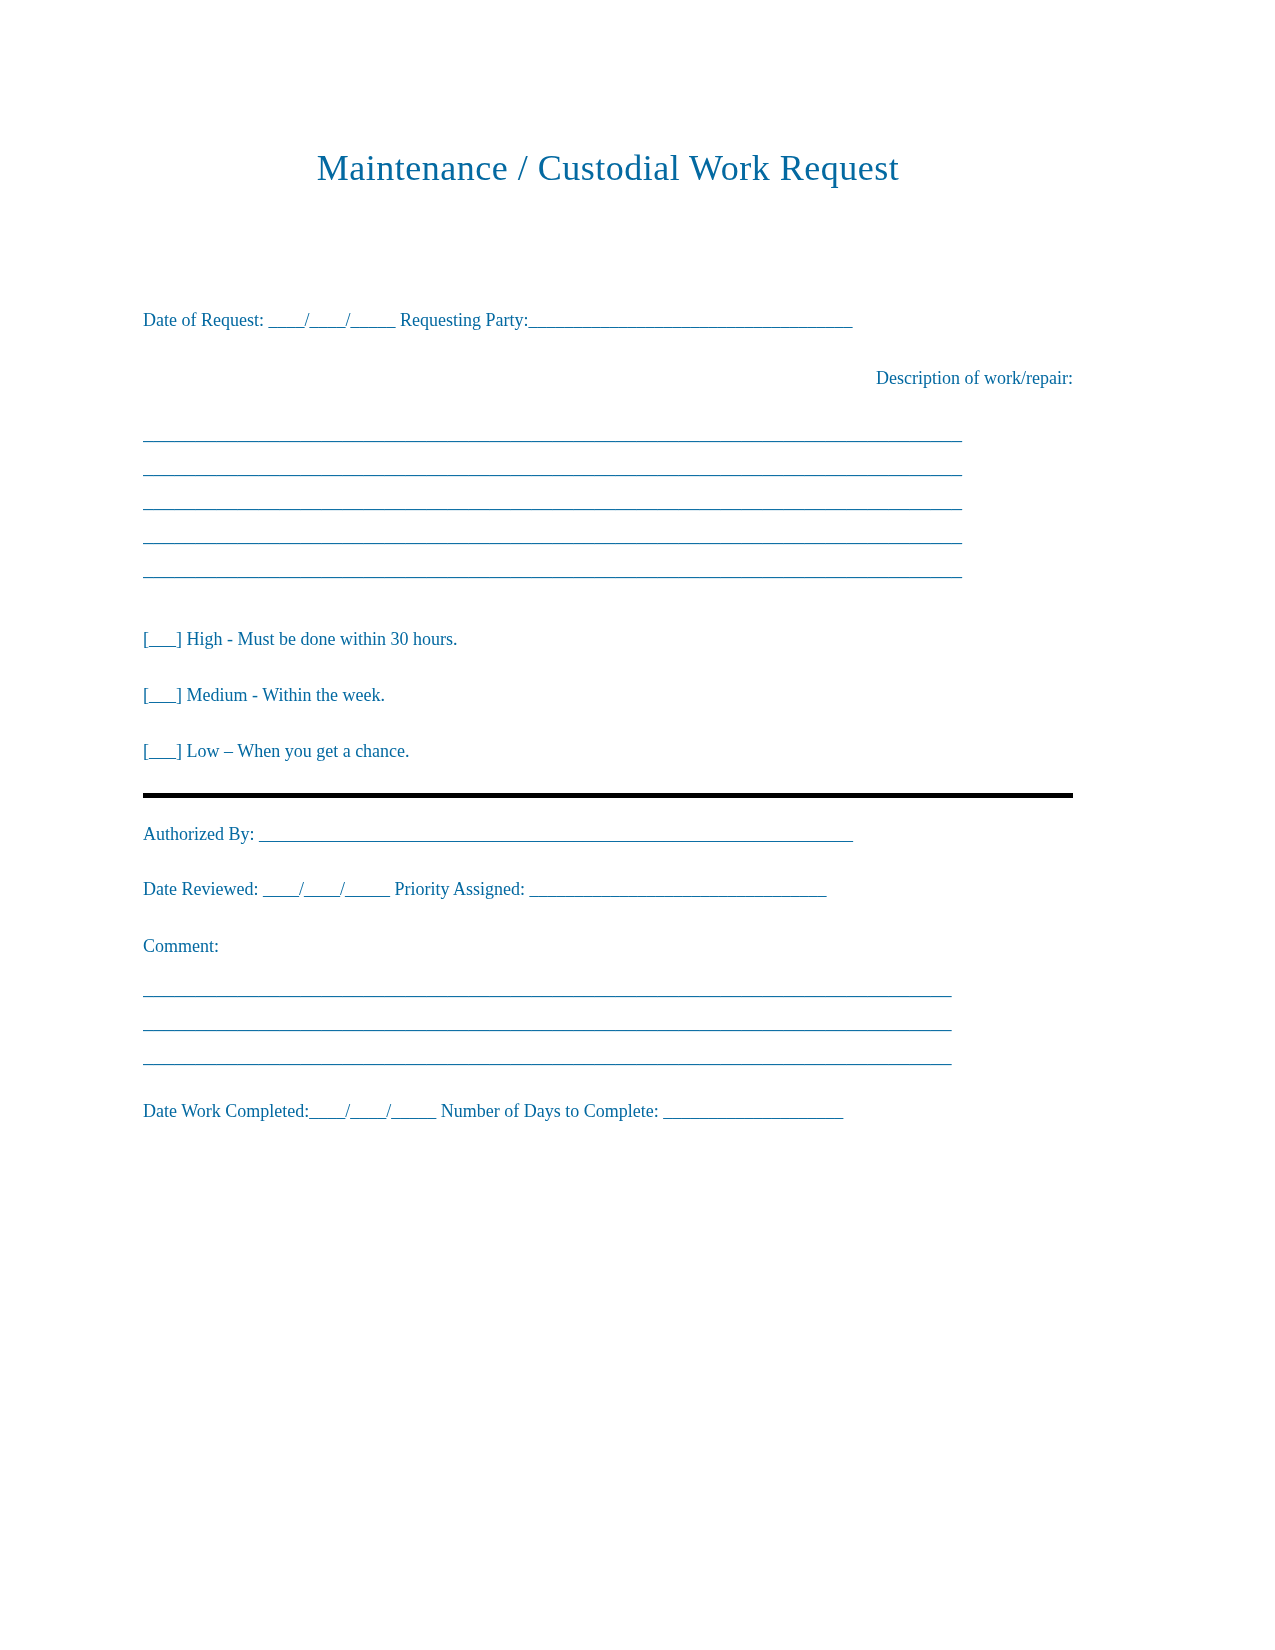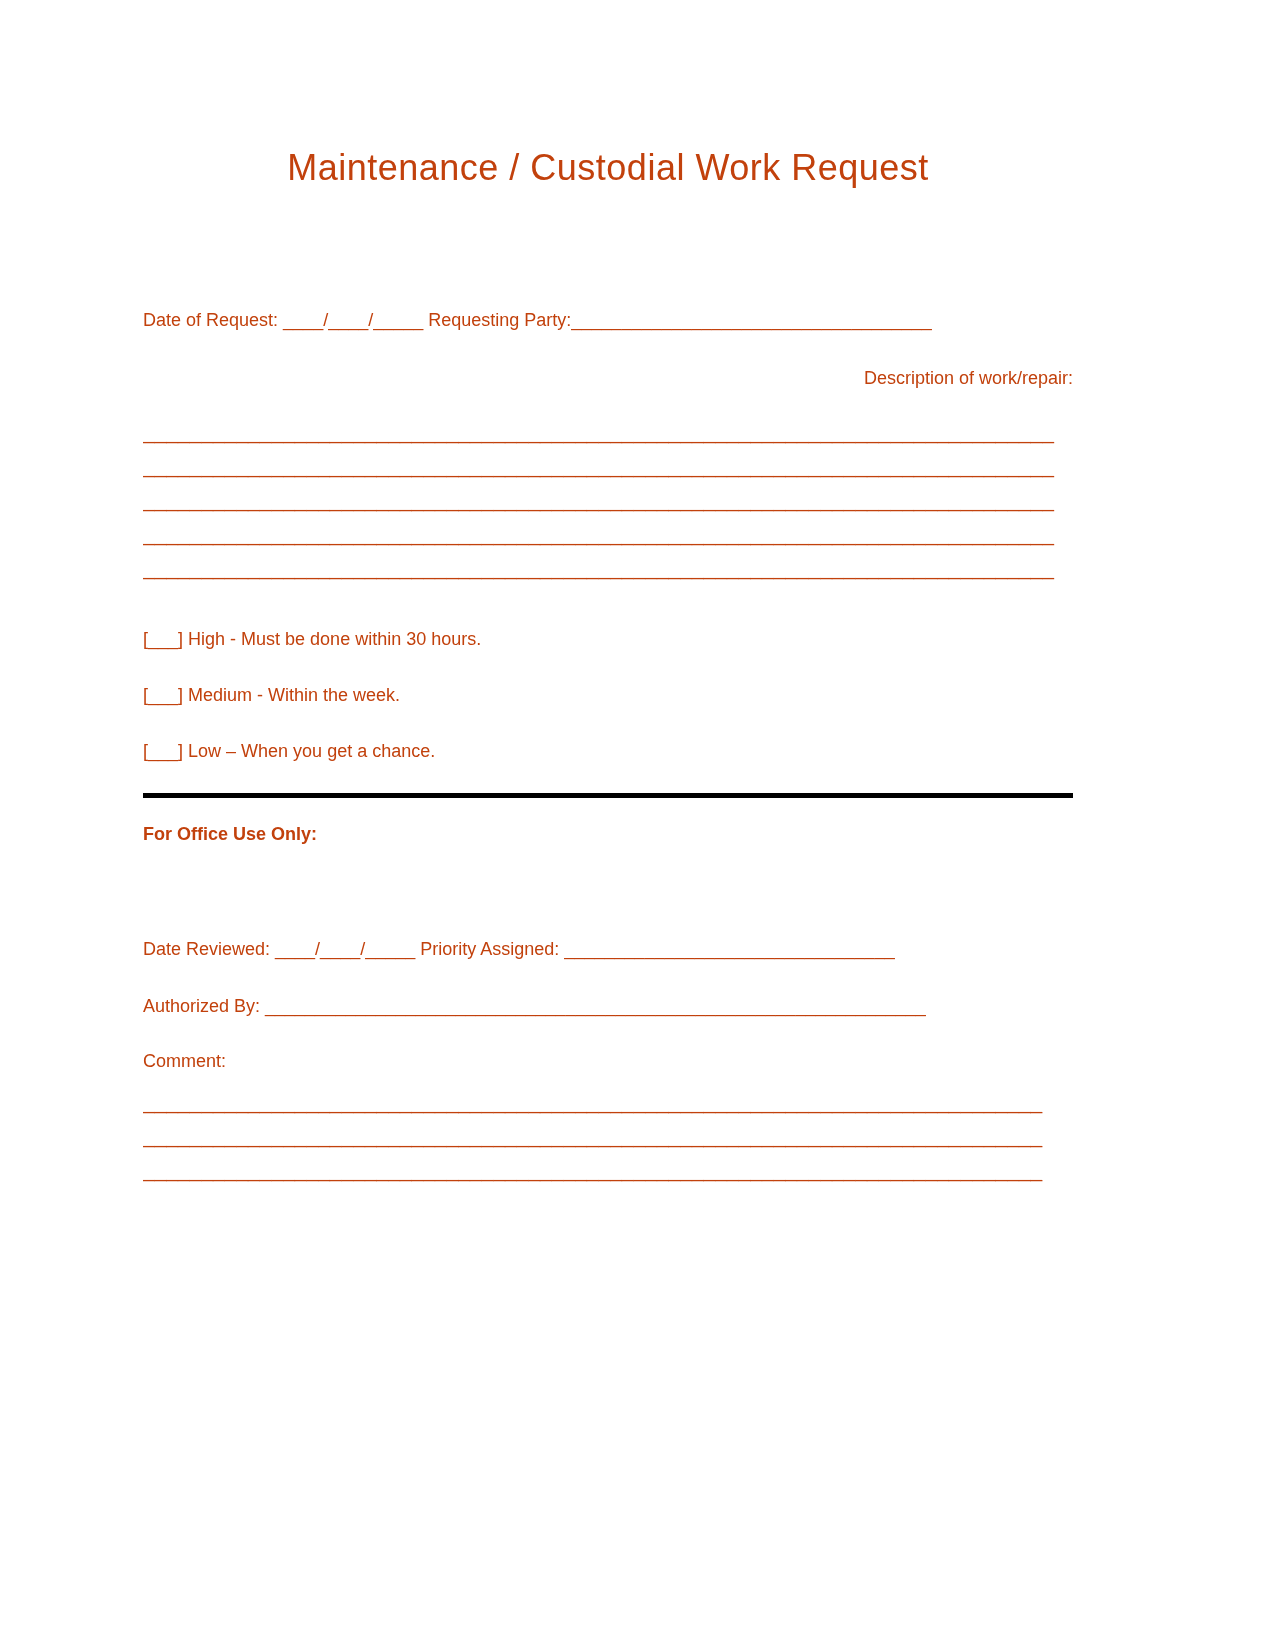--- a/index.html
+++ b/index.html
@@ -1,22 +1,22 @@
 <!DOCTYPE html>
 <html><head>
 <meta charset="utf-8">
 <style>
   html, body { margin: 0; padding: 0; background: #ffffff; }
   .page {
     width: 1275px;
     height: 1650px;
     box-sizing: border-box;
     background: #ffffff;
-    color: #c2410c;
-    font-family: Liberation Sans, sans-serif;
+    color: #0369a1;
+    font-family: Liberation Serif, serif;
     padding: 145px 202px 0 143px;
     overflow: hidden;
   }
   h1.title {
     font-size: 36px;
     line-height: 46px;
     font-weight: normal;
     text-align: center;
     margin: 0 0 115px 0;
     letter-spacing: 0.5px;
@@ -84,37 +84,37 @@
   <div class="line option">
     <span>[___]</span><span> Medium - Within the week.</span>
   </div>
 
   <div class="line option">
     <span>[___]</span><span> Low – When you get a chance.</span>
   </div>
 
   <div class="rule"></div>
 
-  <div class="line office-heading">
-    <span>For Office Use Only:</span>
+
+  <div class="line mb27">
+    <span>Authorized By: </span><span>__________________________________________________________________</span>
   </div>
 
   <div class="line mb29">
     <span>Date Reviewed: </span><span>____/____/_____</span><span> Priority Assigned: </span><span>_________________________________</span>
-  </div>
-
-  <div class="line mb27">
-    <span>Authorized By: </span><span>__________________________________________________________________</span>
   </div>
 
   <div class="line mb10">
     <span>Comment:</span>
   </div>
 
   <div class="fill-block comments">
     <div class="fill-line">_____________________________________________________________________________</div>
     <div class="fill-line">_____________________________________________________________________________</div>
     <div class="fill-line">_____________________________________________________________________________</div>
   </div>
 
+  <div class="line mb25">
+    <span>Date Work Completed:</span><span>____/____/_____</span><span> Number of Days to Complete: </span><span>____________________</span>
+  </div>
 
 
 </div>
 
 </body></html>

